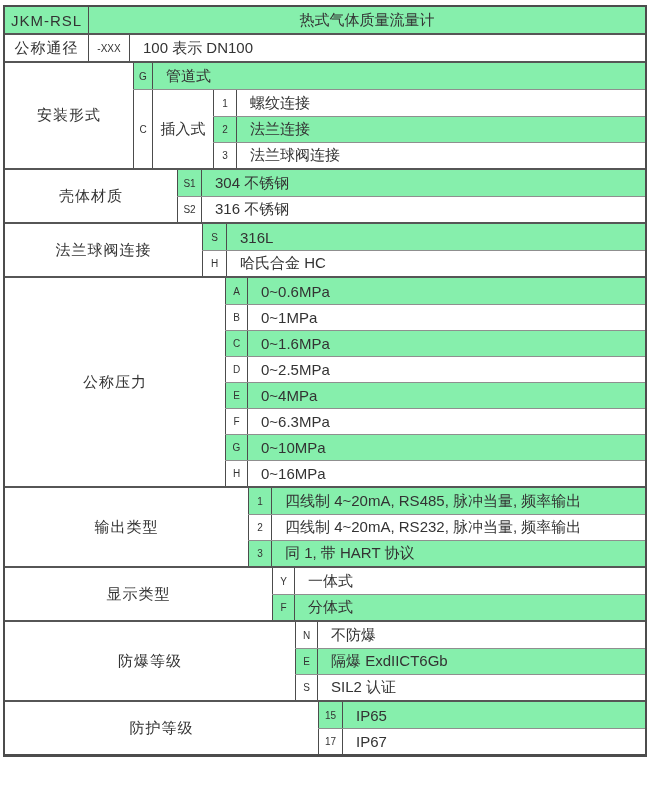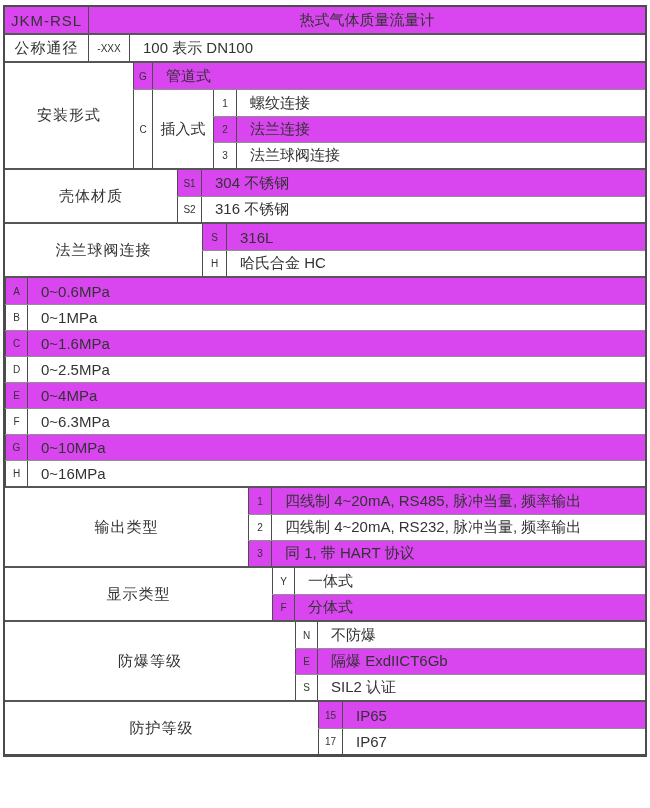--- a/index.html
+++ b/index.html
@@ -40,21 +40,21 @@
     display: flex; align-items: center; justify-content: center;
     font-size: 15px; flex: none; font-family: Liberation Mono, monospace;
   }
   .val {
     flex: 1; display: flex; align-items: center;
     font-size: 15px; padding-left: 13px;
     white-space: nowrap; overflow: hidden;
   }
   .val.center { justify-content: center; padding-left: 0; }
   .val.bl { border-left: 1.4px solid #4c4c4c; }
-  .b { background: #d946ef; }
+  .b { background: #86efac; }
   
   .lab-a { width: 83px; }   .cod-xxx { width: 42px; }
   .lab-b { width: 128px; }  .c20 { width: 20px; } .sublab60 { width: 60px; } .c24 { width: 24px; }
   .lab-c { width: 150px; }  .c25 { width: 25px; }
   .lab-d { width: 172px; }
   .lab-e { width: 197px; }
   .lab-f { width: 220px; }  .c23 { width: 23px; }
   .lab-g { width: 243px; }
   .lab-h { width: 267px; }
   .lab-i { width: 290px; }
@@ -135,20 +135,21 @@
         <div class="val">316L</div>
       </div>
       <div class="row">
         <div class="code c25">H</div>
         <div class="val">哈氏合金 HC</div>
       </div>
     </div>
   </div>
 
   <div class="sec">
+    <div class="label lab-f">公称压力</div>
     <div class="opts">
       <div class="row b">
         <div class="code c23">A</div>
         <div class="val">0~0.6MPa</div>
       </div>
       <div class="row">
         <div class="code c23">B</div>
         <div class="val">0~1MPa</div>
       </div>
       <div class="row b">

